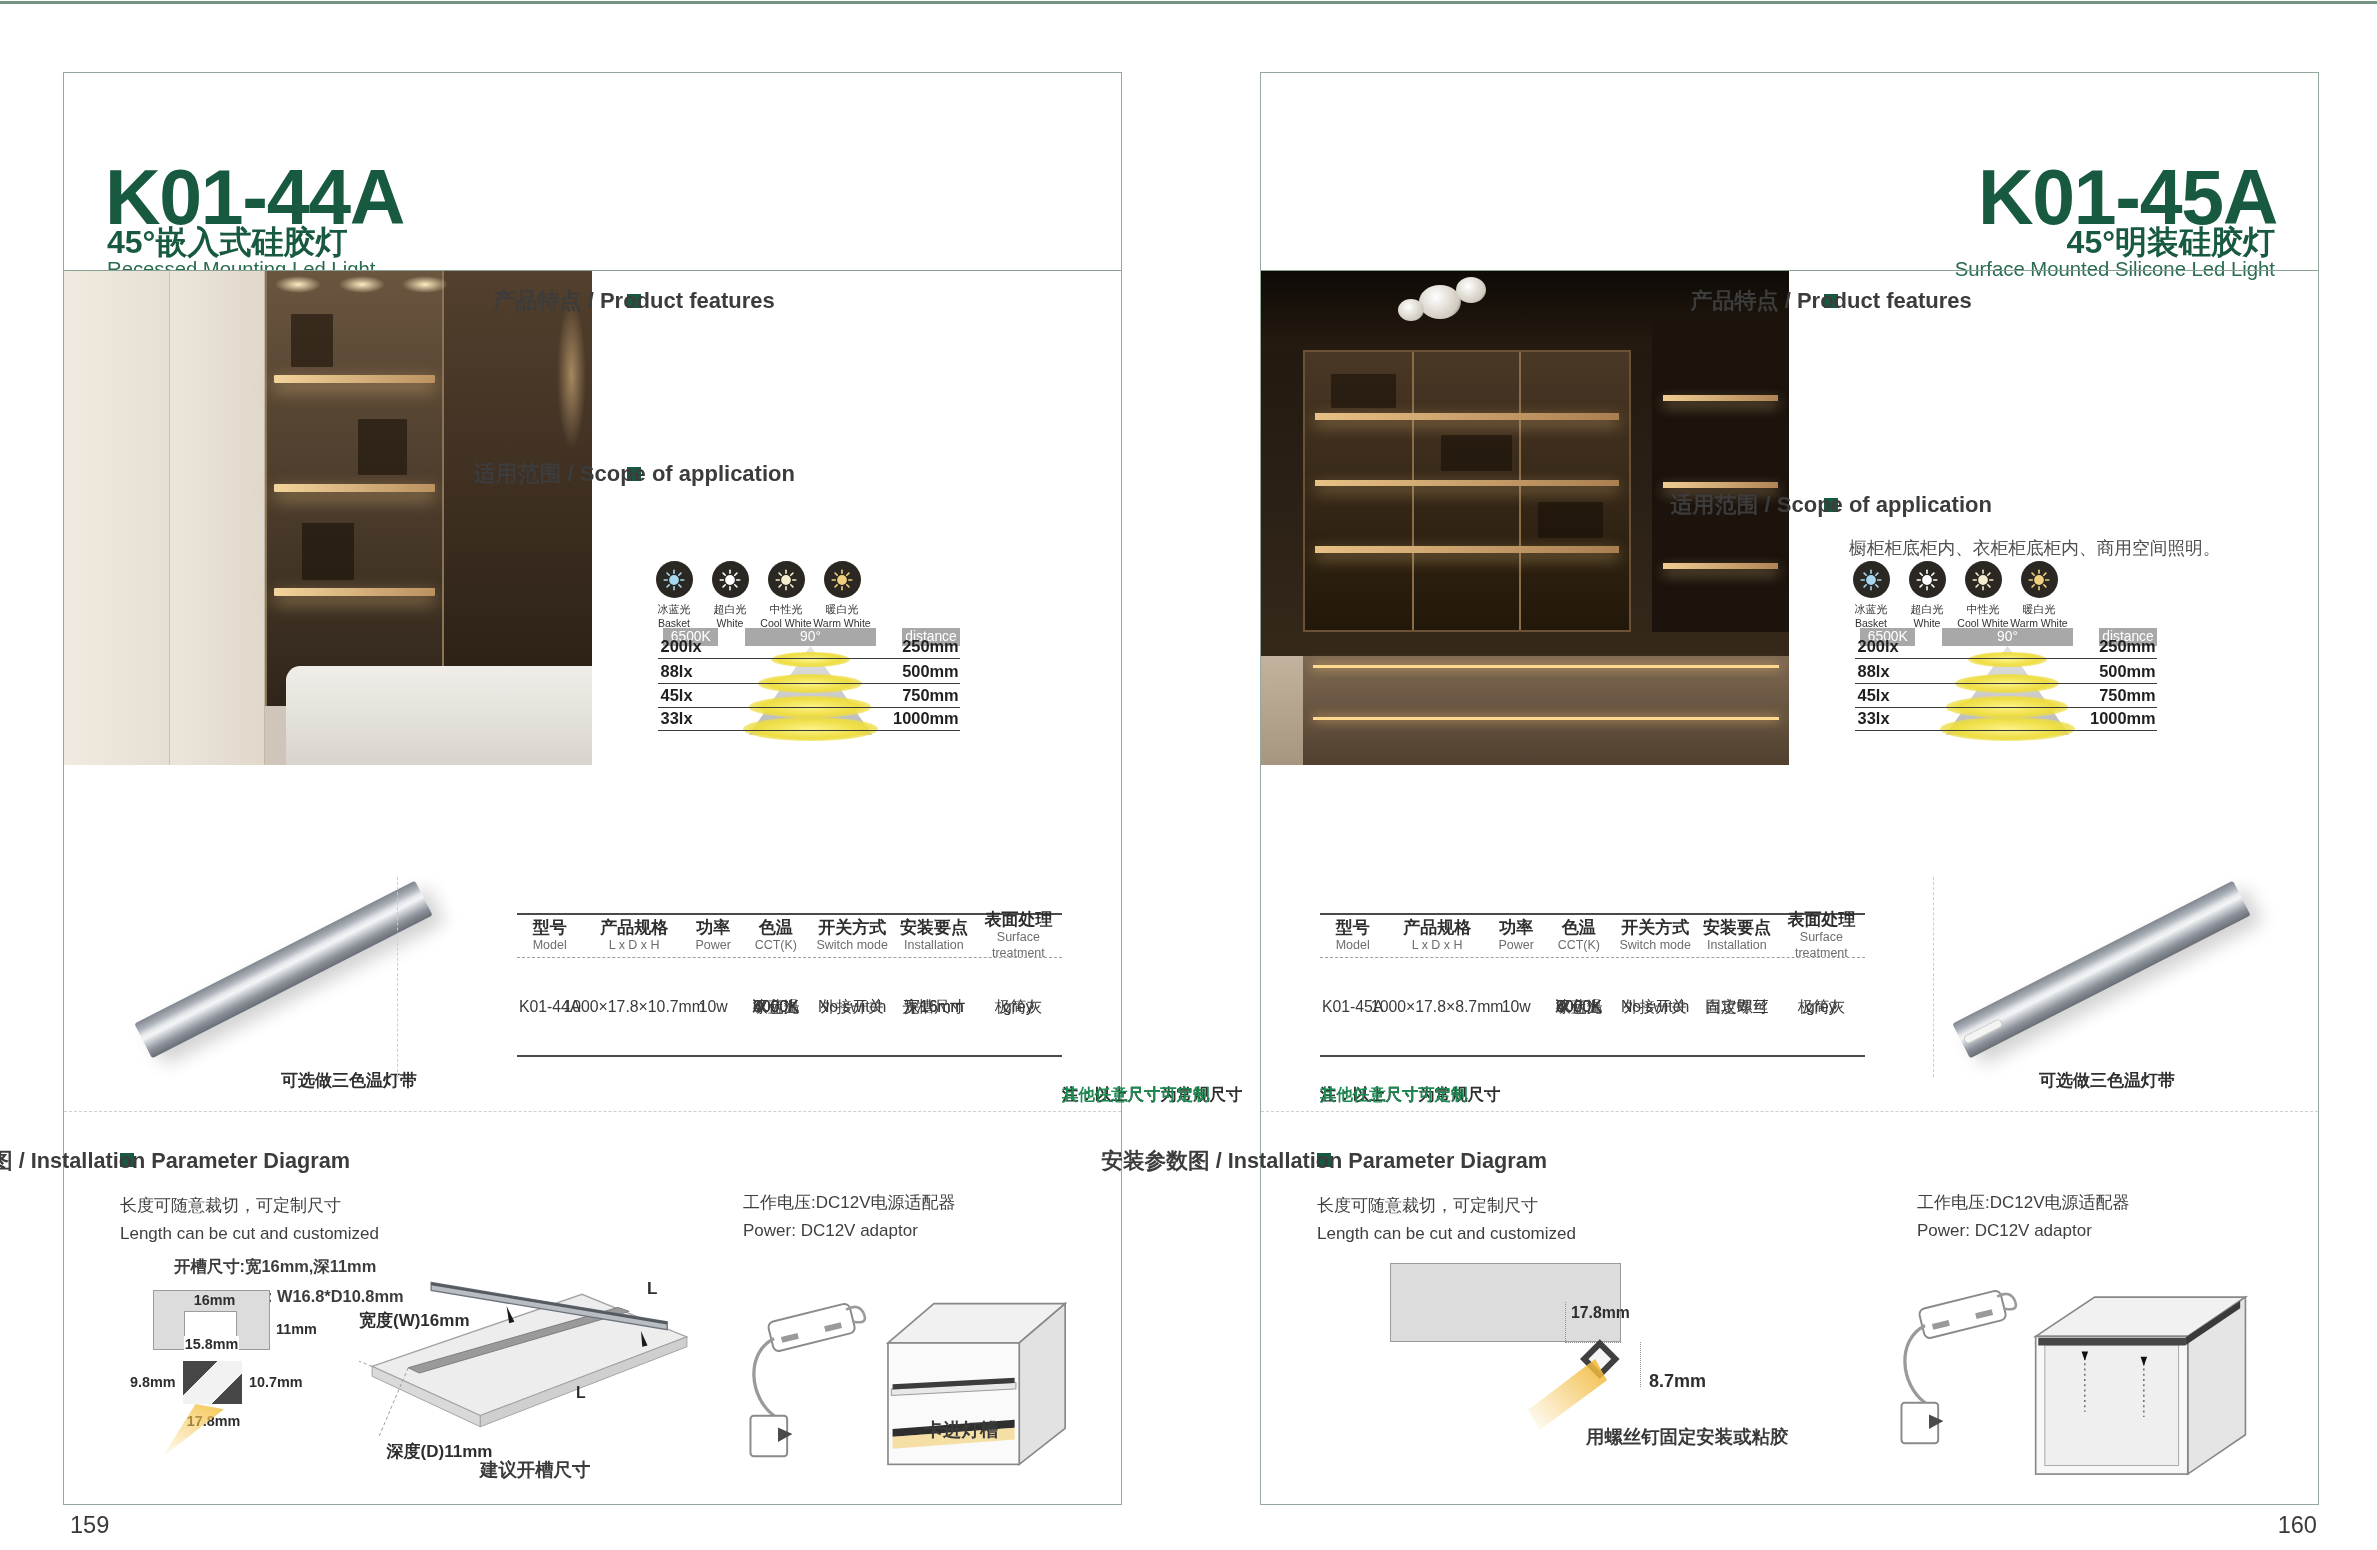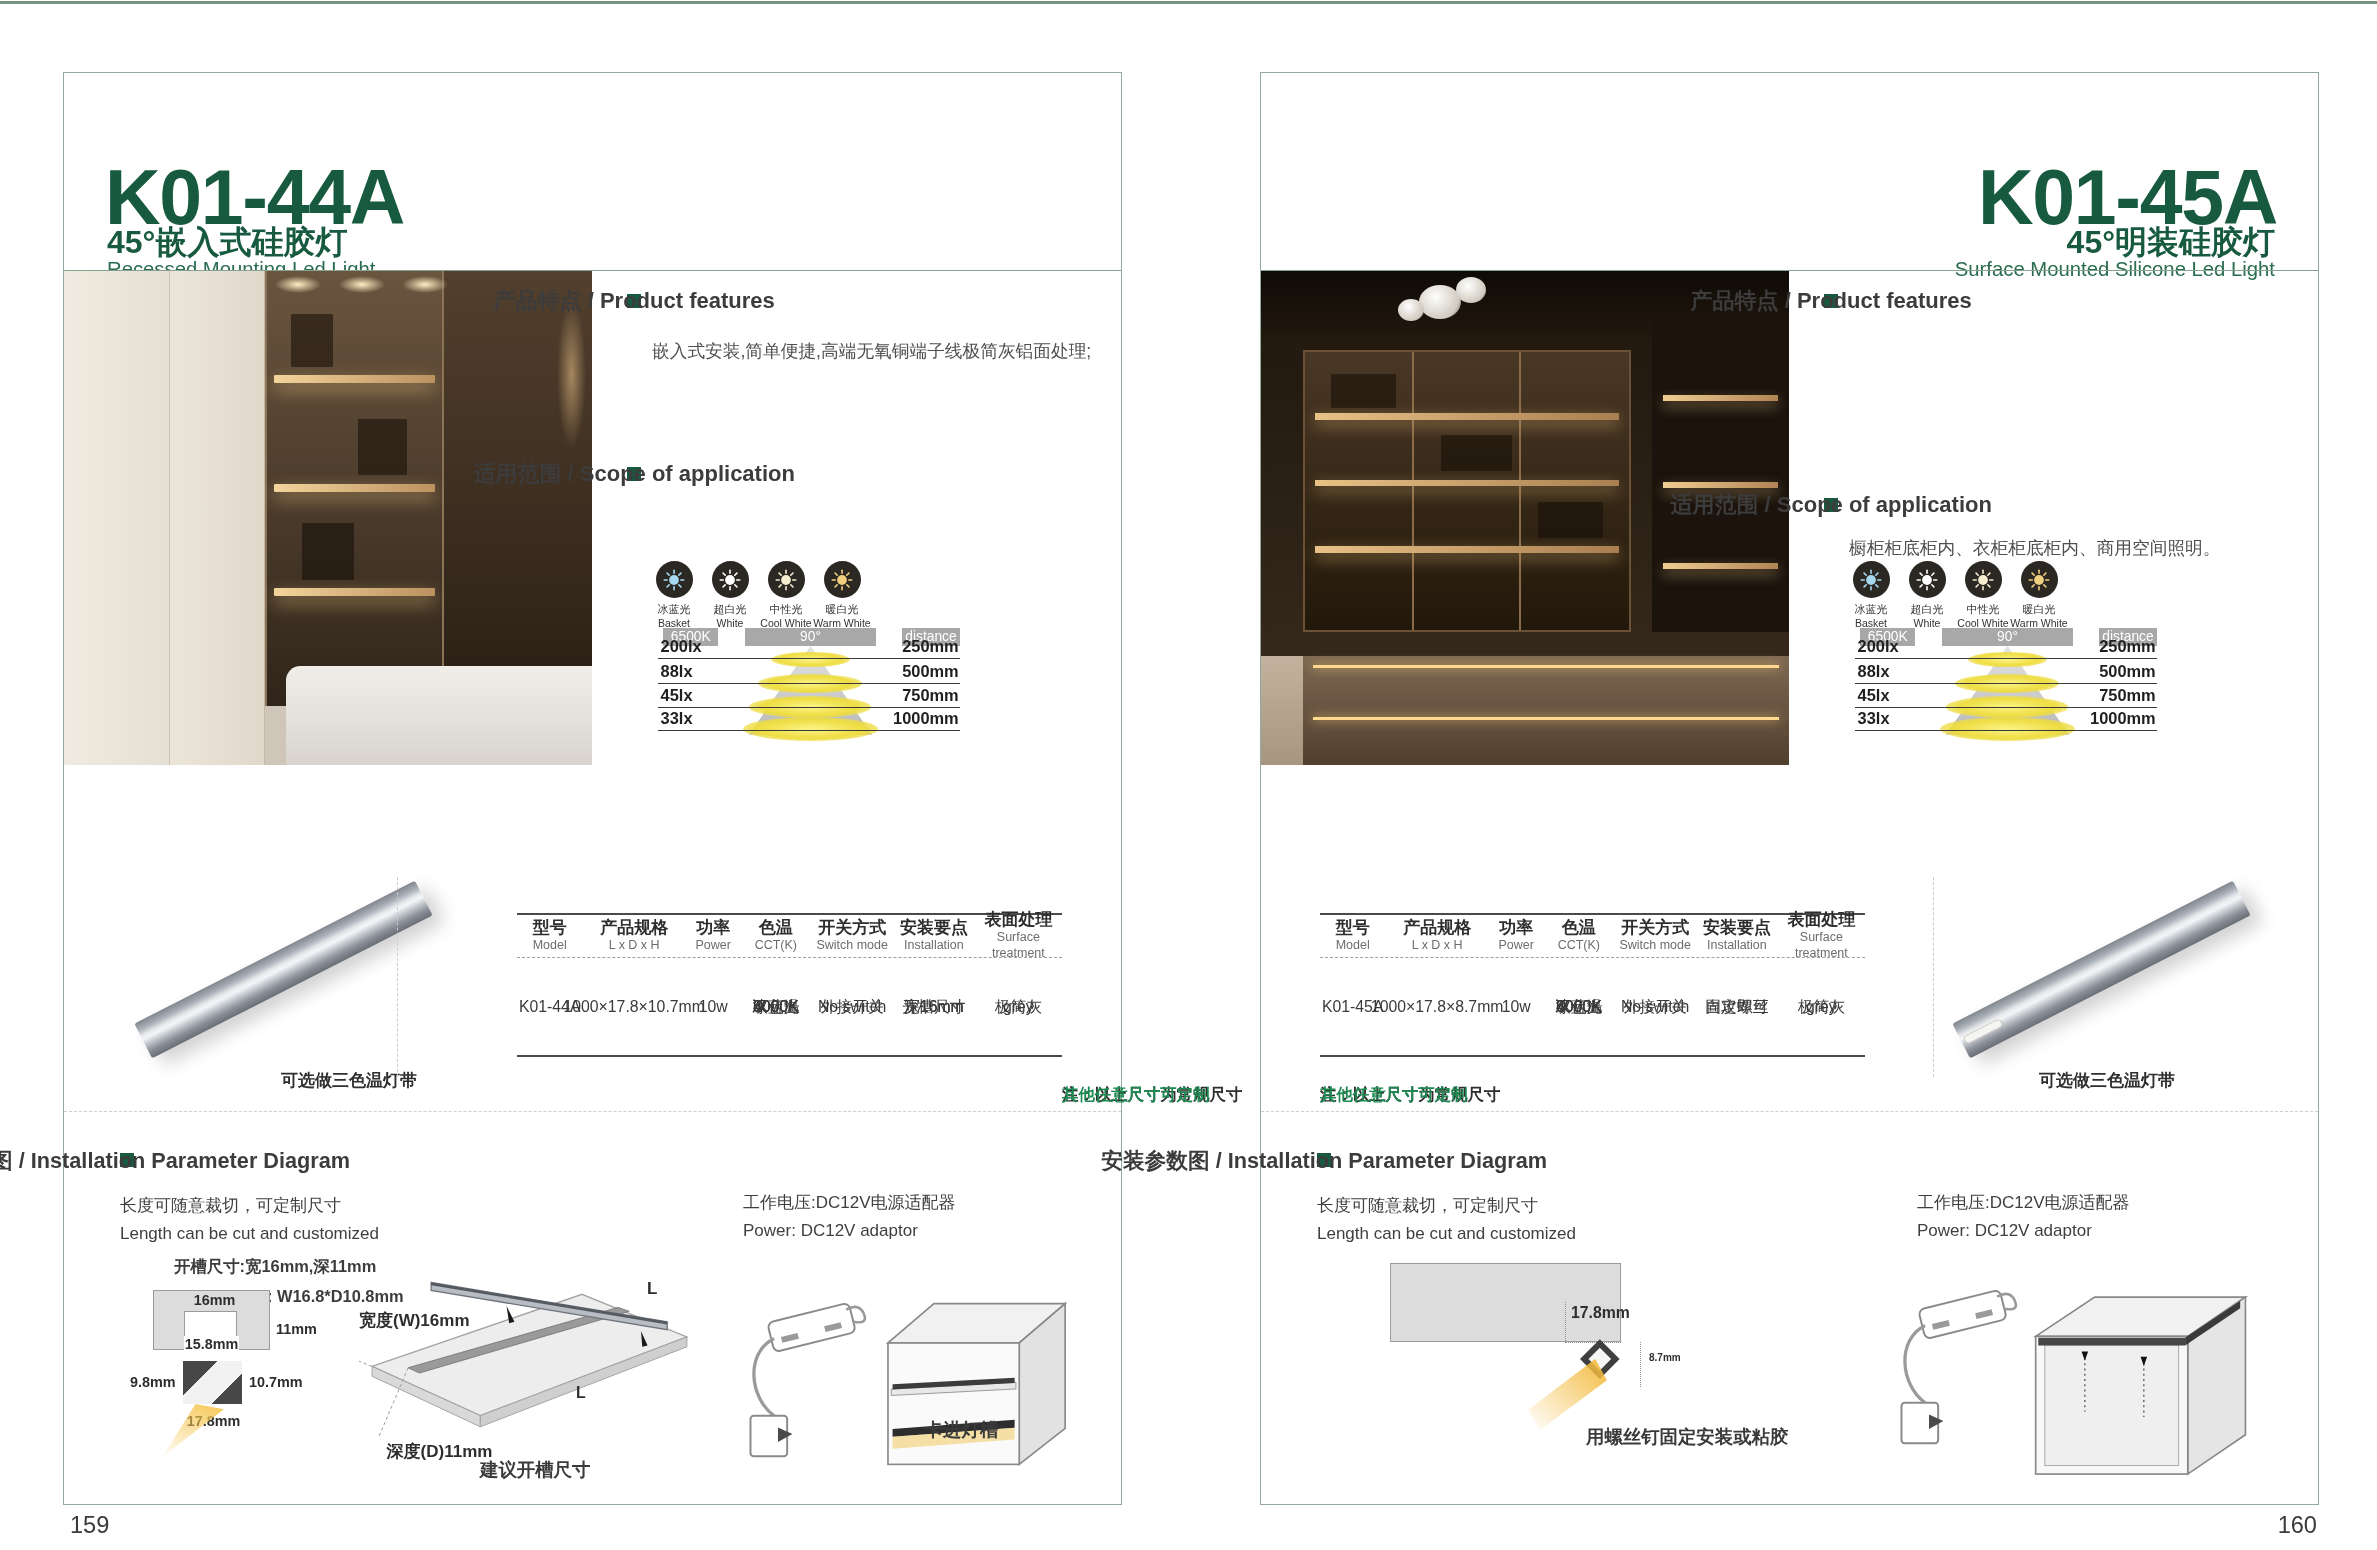--- a/index.html
+++ b/index.html
@@ -149,21 +149,20 @@
       <div class="phL-spot" style="left:52%"></div>
       <div class="phL-spot" style="left:64%"></div>
       <div class="phL-bed"></div>
     </figure>
 
     <div class="sec-head" style="left:563px;top:221px">
       <span class="sq"></span>
       <span>产品特点 / Product features</span>
     </div>
     <div class="para loose" style="left:588px;top:257px;width:459px">
-        <div>嵌入式安装,简单便捷,高端无氧铜端子线极简灰铝面处理;</div>
       </div>
 
     <div class="sec-head" style="left:563px;top:394px">
       <span class="sq"></span>
       <span>适用范围 / Scope of application</span>
     </div>
 
     <div class="light-row" style="left:582px;top:488px">
       <div class="light-item">
         <span class="light-dot">
@@ -653,21 +652,21 @@
 
     <div class="surf">
       <div class="surf-board"></div>
       <div class="surf-dot-v" style="left:176px;top:41px;height:41px"></div>
       <div class="surf-dot-h" style="left:176px;top:81px;width:56px"></div>
       <span class="dim" style="left:182px;top:43px;font-size:15.8px">17.8mm</span>
       <div class="surf-strip">
           <div class="inner"></div>
         </div>
       <div class="surf-dot-v" style="left:251px;top:81px;height:45px"></div>
-      <span class="dim" style="left:260px;top:91px;font-size:10px">8.7mm</span>
+      <span class="dim" style="left:260px;top:110px;font-size:18px">8.7mm</span>
       <div class="surf-glow"></div>
       <div class="diagram-caption" style="left:197px;top:163px">用螺丝钉固定安装或粘胶</div>
     </div>
 
     <div class="power-note" style="left:656px;top:1116px">
       <div style="position:static">工作电压:DC12V电源适配器</div>
       <div style="position:static">Power: DC12V adaptor</div>
     </div>
 
     <div class="schematic" style="left:630px;top:1201px;width:131px;height:171px">

